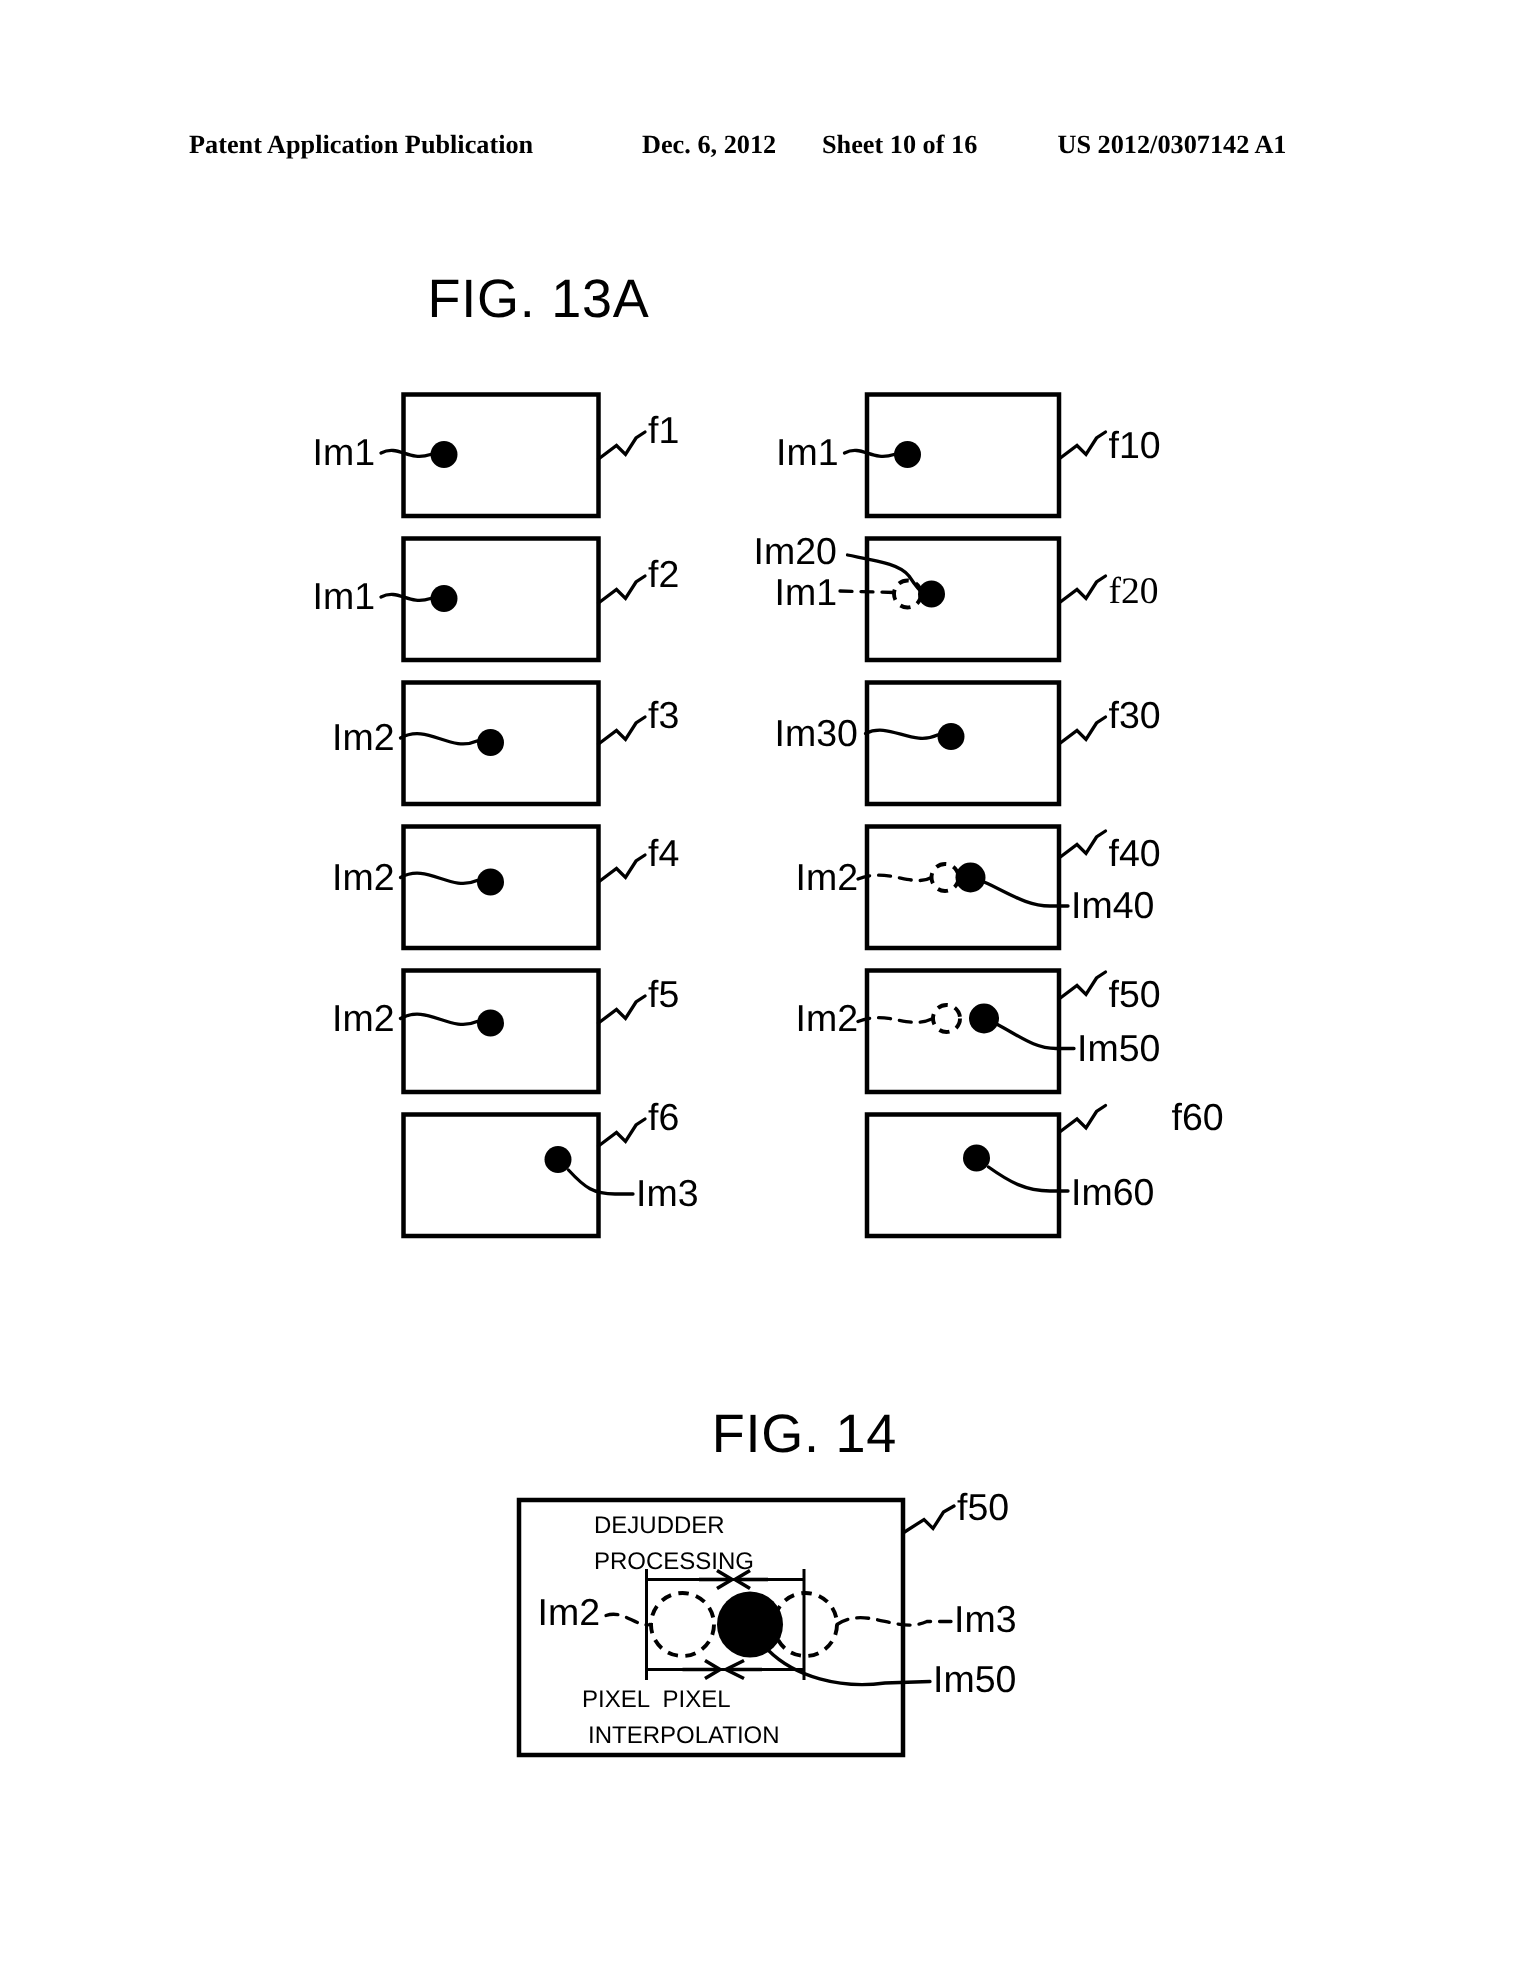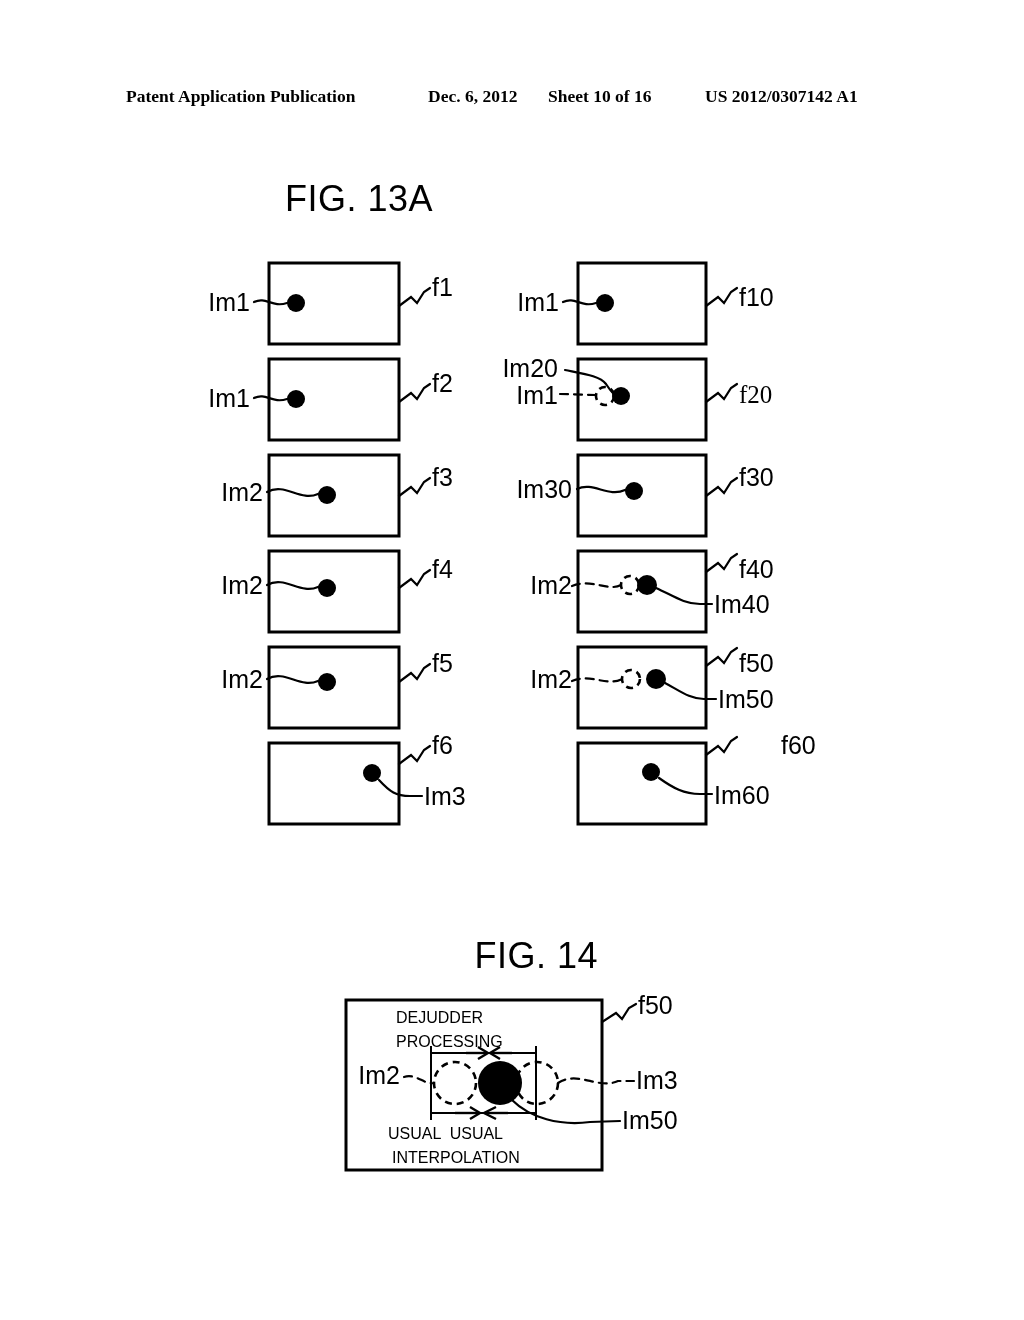--- a/index.html
+++ b/index.html
@@ -264,21 +264,21 @@
 
   <div class="ref l" style="left:472px; top:667px; width:100px;">Im2</div>
   <div class="ref r" style="left:739px; top:651px;">f50</div>
   <div class="ref r" style="left:718px; top:687px;">Im50</div>
 
   <div class="ref r" style="left:781px; top:733px;">f60</div>
   <div class="ref r" style="left:714px; top:783px;">Im60</div>
 
   <div class="cap" style="left:396px; top:1006px; width:180px;">DEJUDDER</div>
   <div class="cap" style="left:396px; top:1030px; width:180px;">PROCESSING</div>
-  <div class="cap" style="left:388px; top:1122px; width:196px;">USUAL  USUAL</div>
+  <div class="cap" style="left:388px; top:1122px; width:196px;">PIXEL  PIXEL</div>
   <div class="cap" style="left:392px; top:1146px; width:196px;">INTERPOLATION</div>
 
   <div class="ref l" style="left:300px; top:1063px; width:100px;">Im2</div>
   <div class="ref r" style="left:638px; top:993px;">f50</div>
   <div class="ref r" style="left:636px; top:1068px;">Im3</div>
   <div class="ref r" style="left:622px; top:1108px;">Im50</div>
 
 </div>
 
 </body></html>

